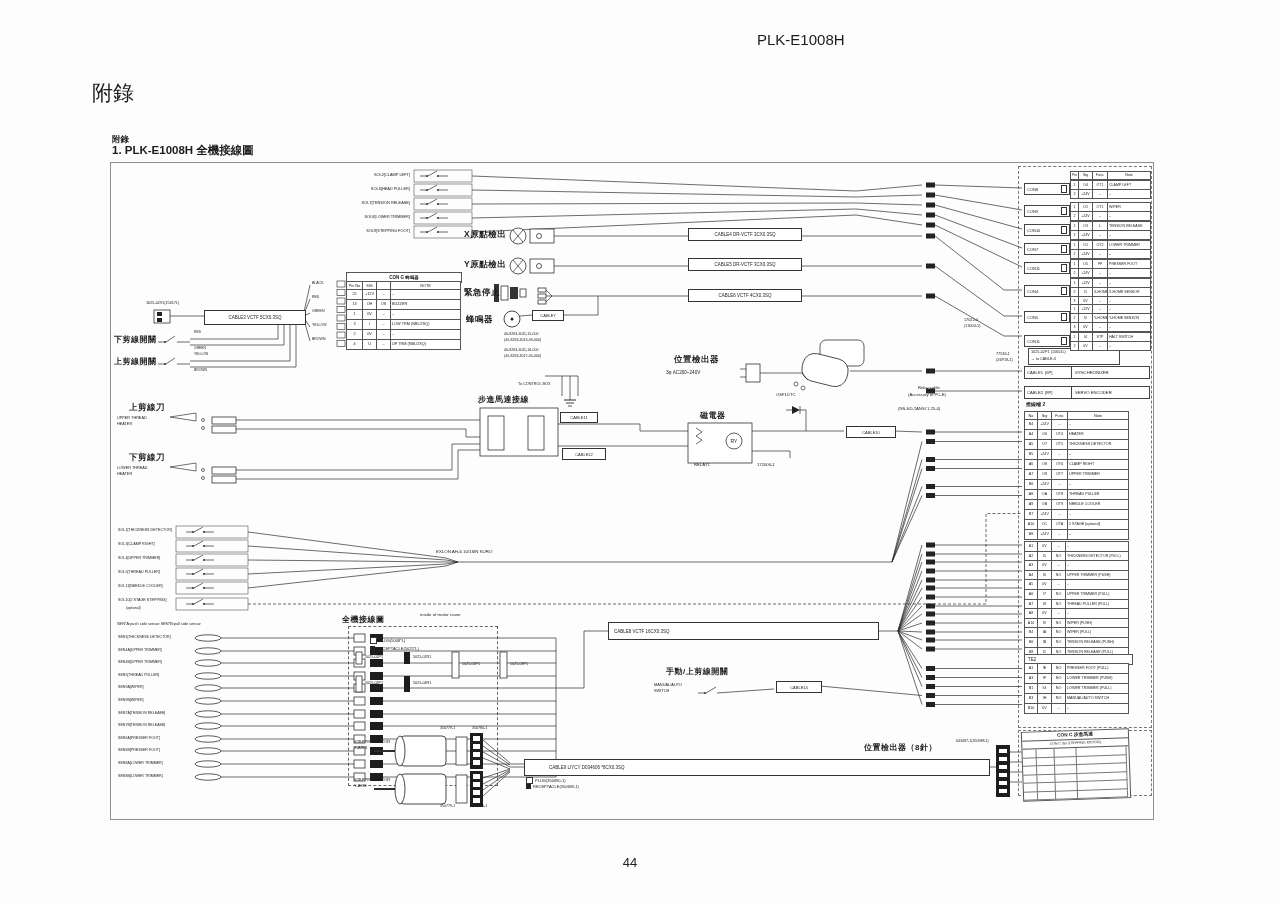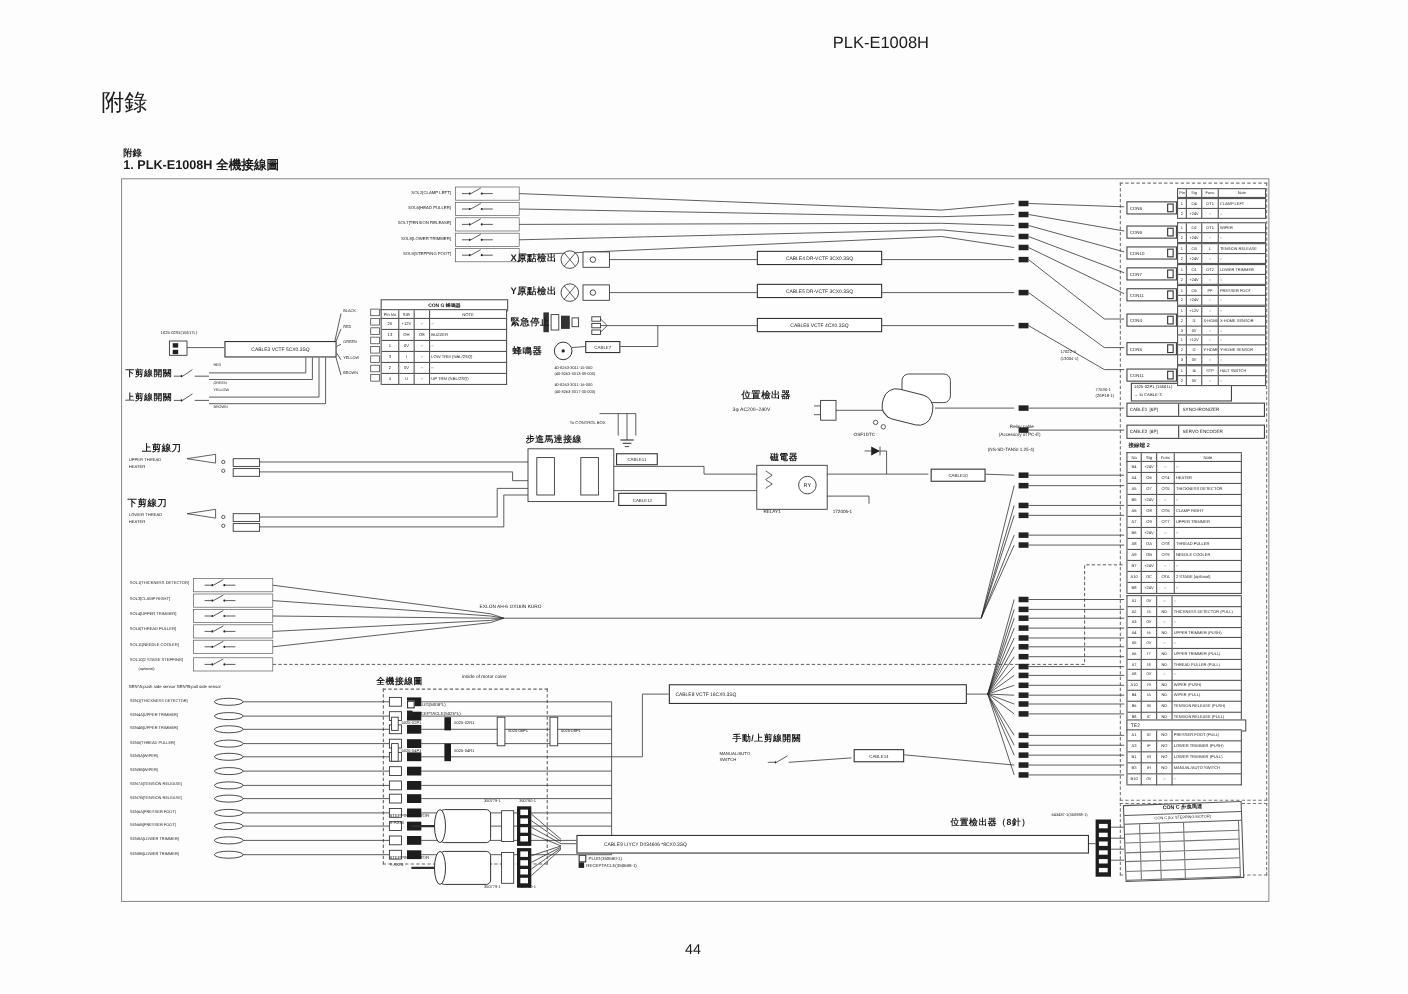--- a/index.html
+++ b/index.html
@@ -434,21 +434,21 @@
   <div class="ab" style="left:348px;top:626px;width:148px;height:158px;border:0.9px dashed #666;z-index:0"></div>
 
   <div class="cnlbl" style="left:464px;top:229px">X原點檢出</div>
   <div class="cnlbl" style="left:464px;top:259px">Y原點檢出</div>
   <div class="cnlbl" style="left:464px;top:287px">緊急停止</div>
   <div class="cnlbl" style="left:466px;top:314px">蜂鳴器</div>
   <div class="cnlbl" style="left:674px;top:354px">位置檢出器</div>
   <div class="cnlbl" style="left:478px;top:394px;font-size:8px">步進馬達接線</div>
   <div class="cnlbl" style="left:700px;top:410px;font-size:8px">磁電器</div>
   <div class="cnlbl" style="left:129px;top:402px">上剪線刀</div>
-  <div class="cnlbl" style="left:116px;top:452px">下剪線刀</div>
+  <div class="cnlbl" style="left:129px;top:452px">下剪線刀</div>
   <div class="cnlbl" style="left:114px;top:334px;font-size:8px">下剪線開關</div>
   <div class="cnlbl" style="left:114px;top:356px;font-size:8px">上剪線開關</div>
   <div class="cnlbl" style="left:342px;top:614px;font-size:8px">全機接線圖</div>
   <div class="cnlbl" style="left:666px;top:666px;font-size:8px">手動/上剪線開關</div>
   <div class="cnlbl" style="left:864px;top:742px;font-size:8px">位置檢出器（8針）</div>
 
   <div class="ab t" style="left:666px;top:370px;font-size:4.6px">3φ AC200~240V</div>
   <div class="ab t" style="left:518px;top:382px;font-size:3.8px">To CONTROL BOX</div>
   <div class="ab t" style="left:694px;top:462px">RELAY1</div>
   <div class="ab t" style="left:757px;top:462px">172006-1</div>

